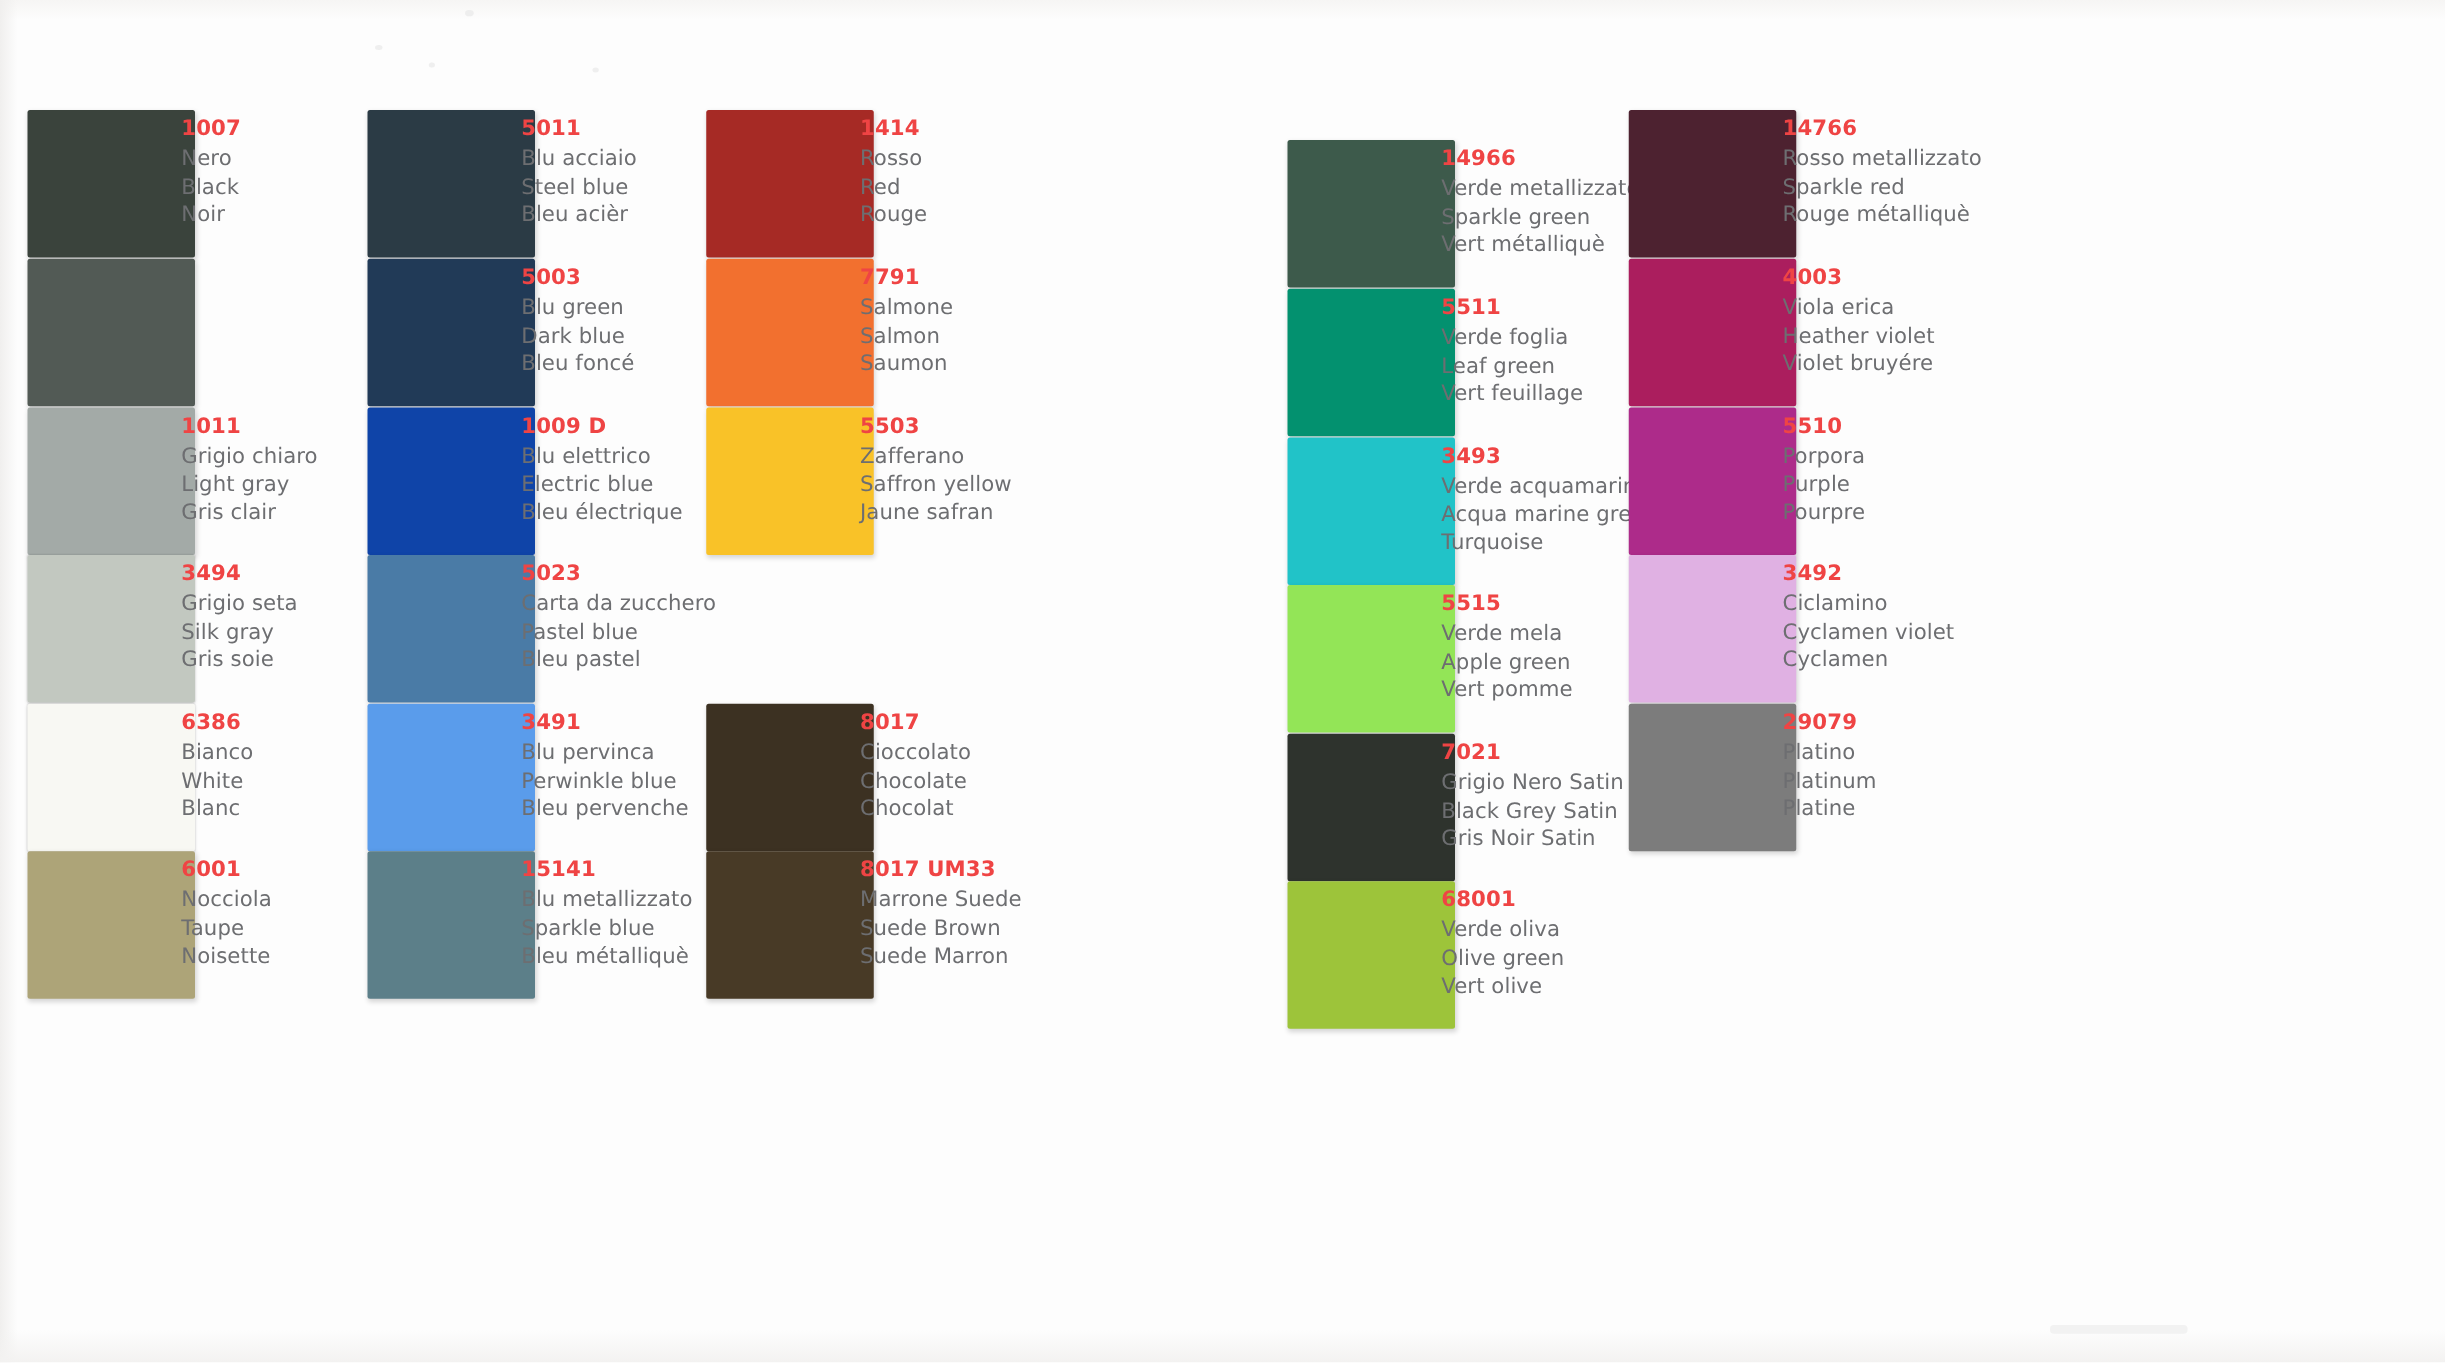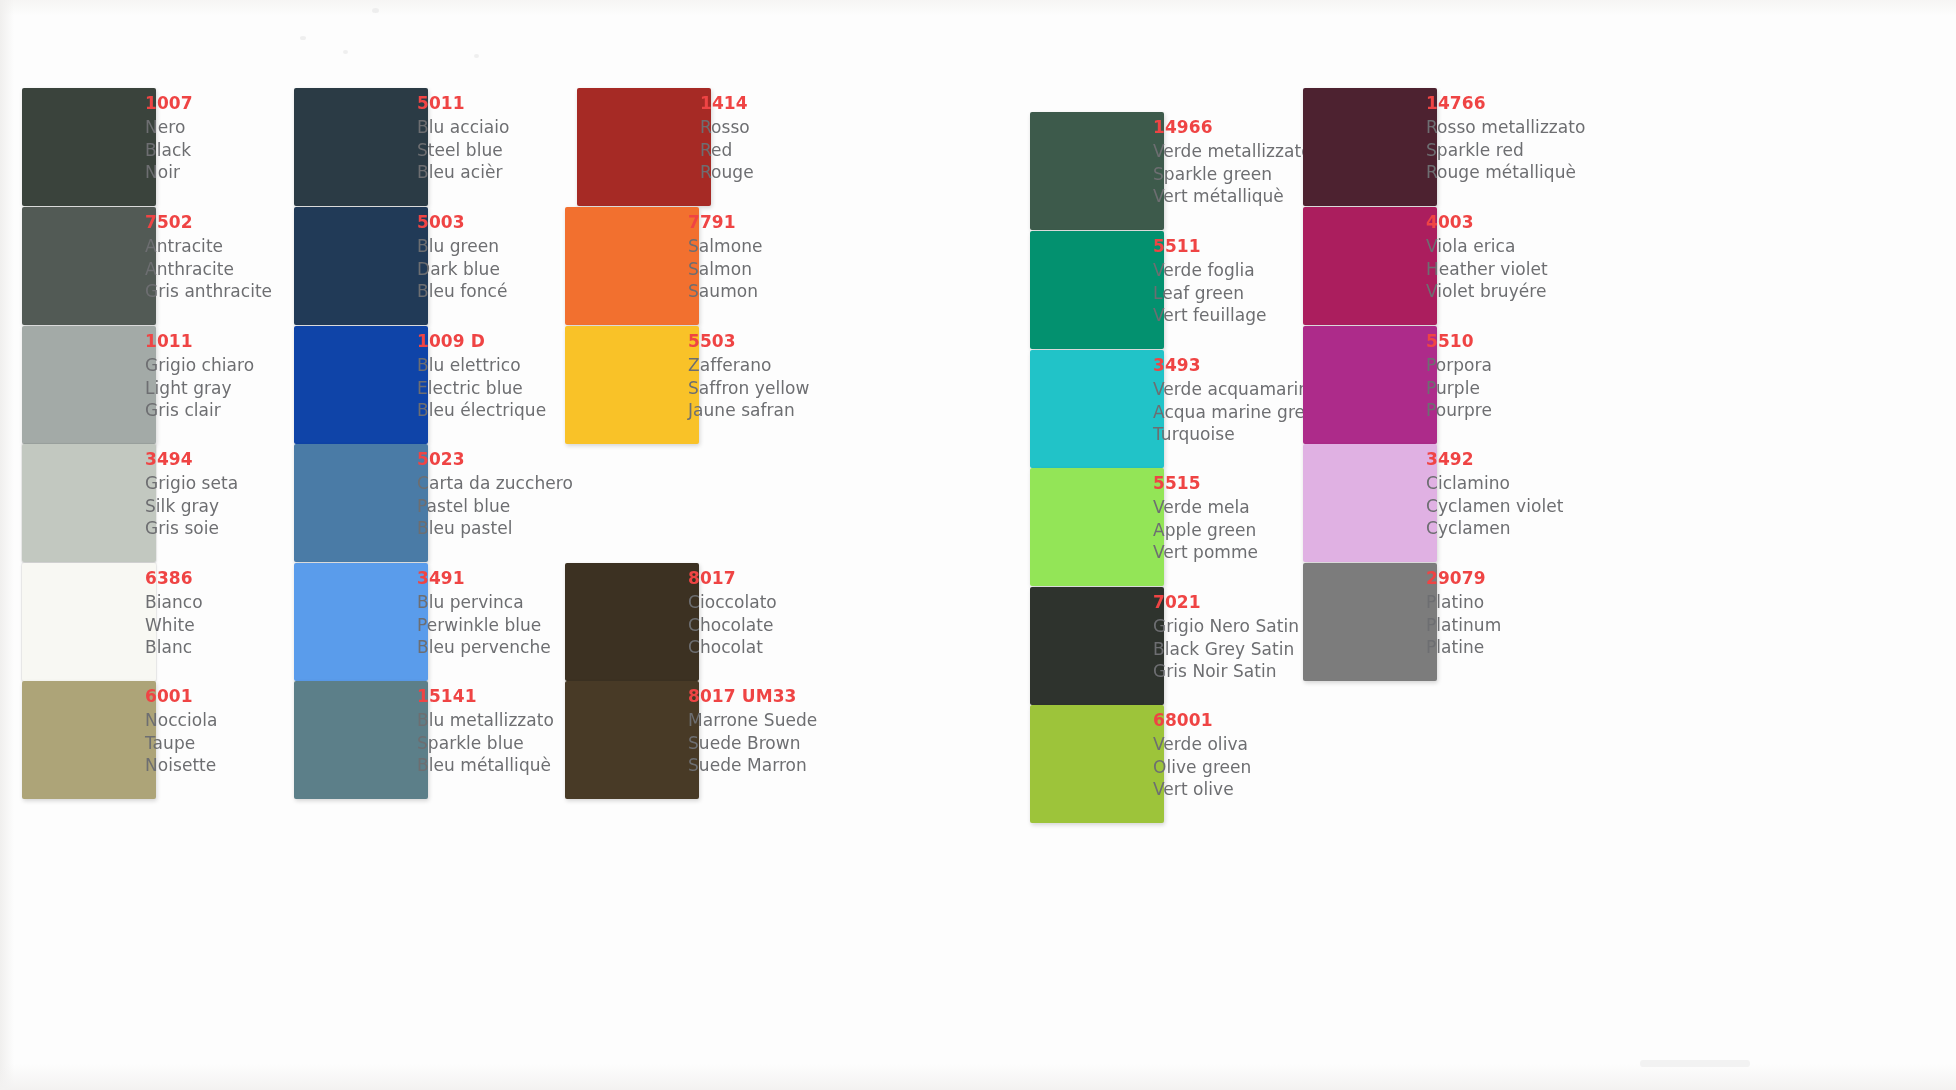--- a/index.html
+++ b/index.html
@@ -120,26 +120,20 @@
           <div class="swatch" style="background: rgb(58, 67, 60);"></div>
           <div class="labels" style="left: 123px;">
             <span class="code">1007</span>
             <span class="nm">Nero</span>
             <span class="nm">Black</span>
             <span class="nm">Noir</span>
           </div>
         </div>
         <div class="row" style="top: 207px; left: 0px; width: 383px; height: 118px;">
           <div class="swatch" style="background: rgb(82, 90, 85);"></div>
-          <div class="labels" style="left: 123px;">
-            <span class="code">7502</span>
-            <span class="nm">Antracite</span>
-            <span class="nm">Anthracite</span>
-            <span class="nm">Gris anthracite</span>
-          </div>
         </div>
         <div class="row" style="top: 326px; left: 0px; width: 383px; height: 118px;">
           <div class="swatch" style="background: rgb(163, 170, 167);"></div>
           <div class="labels" style="left: 123px;">
             <span class="code">1011</span>
             <span class="nm">Grigio chiaro</span>
             <span class="nm">Light gray</span>
             <span class="nm">Gris clair</span>
           </div>
         </div>
@@ -221,21 +215,21 @@
           <div class="swatch" style="background: rgb(92, 127, 137);"></div>
           <div class="labels" style="left: 123px;">
             <span class="code">15141</span>
             <span class="nm">Blu metallizzato</span>
             <span class="nm">Sparkle blue</span>
             <span class="nm">Bleu métalliquè</span>
           </div>
         </div>
       </div>
       <div class="col" style="left: 565px; width: 393px; height: 1090px;">
-        <div class="row" style="top: 88px; left: 12px; width: 383px; height: 118px;">
+        <div class="row" style="top: 88px; left: 0px; width: 383px; height: 118px;">
           <div class="swatch" style="background: rgb(166, 42, 37);"></div>
           <div class="labels" style="left: 123px;">
             <span class="code">1414</span>
             <span class="nm">Rosso</span>
             <span class="nm">Red</span>
             <span class="nm">Rouge</span>
           </div>
         </div>
         <div class="row" style="top: 207px; left: 0px; width: 383px; height: 118px;">
           <div class="swatch" style="background: rgb(242, 112, 47);"></div>

